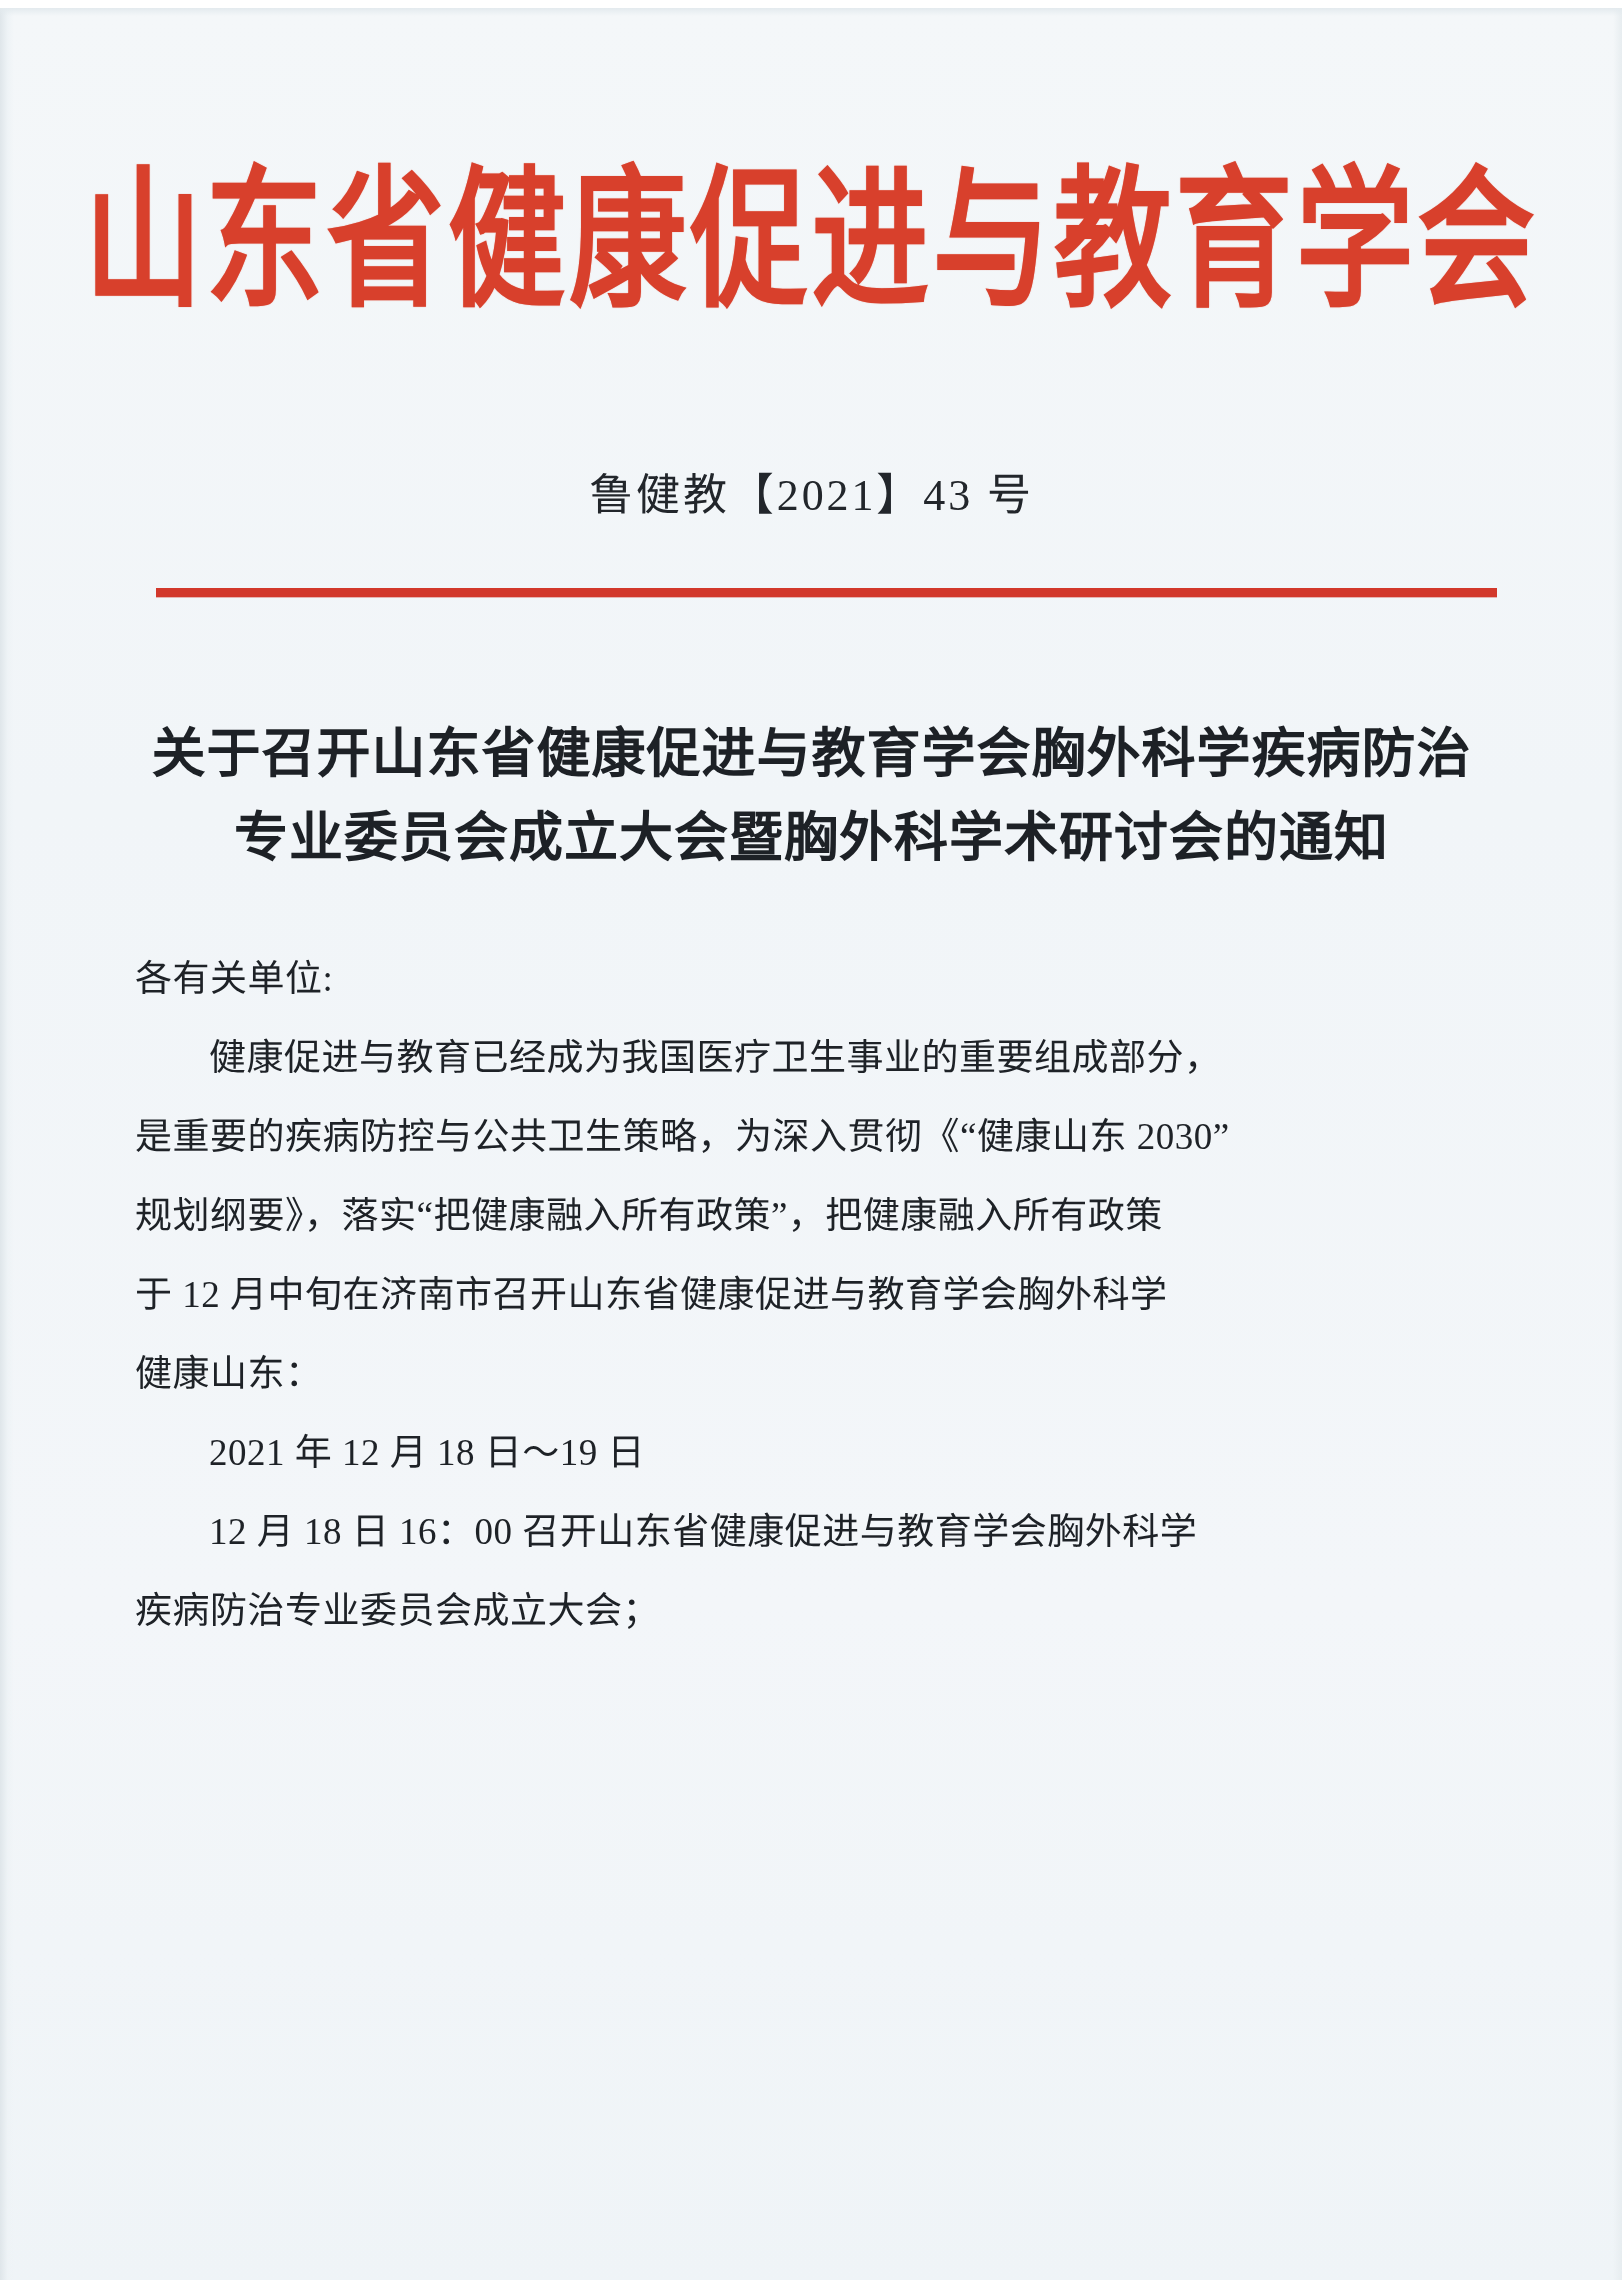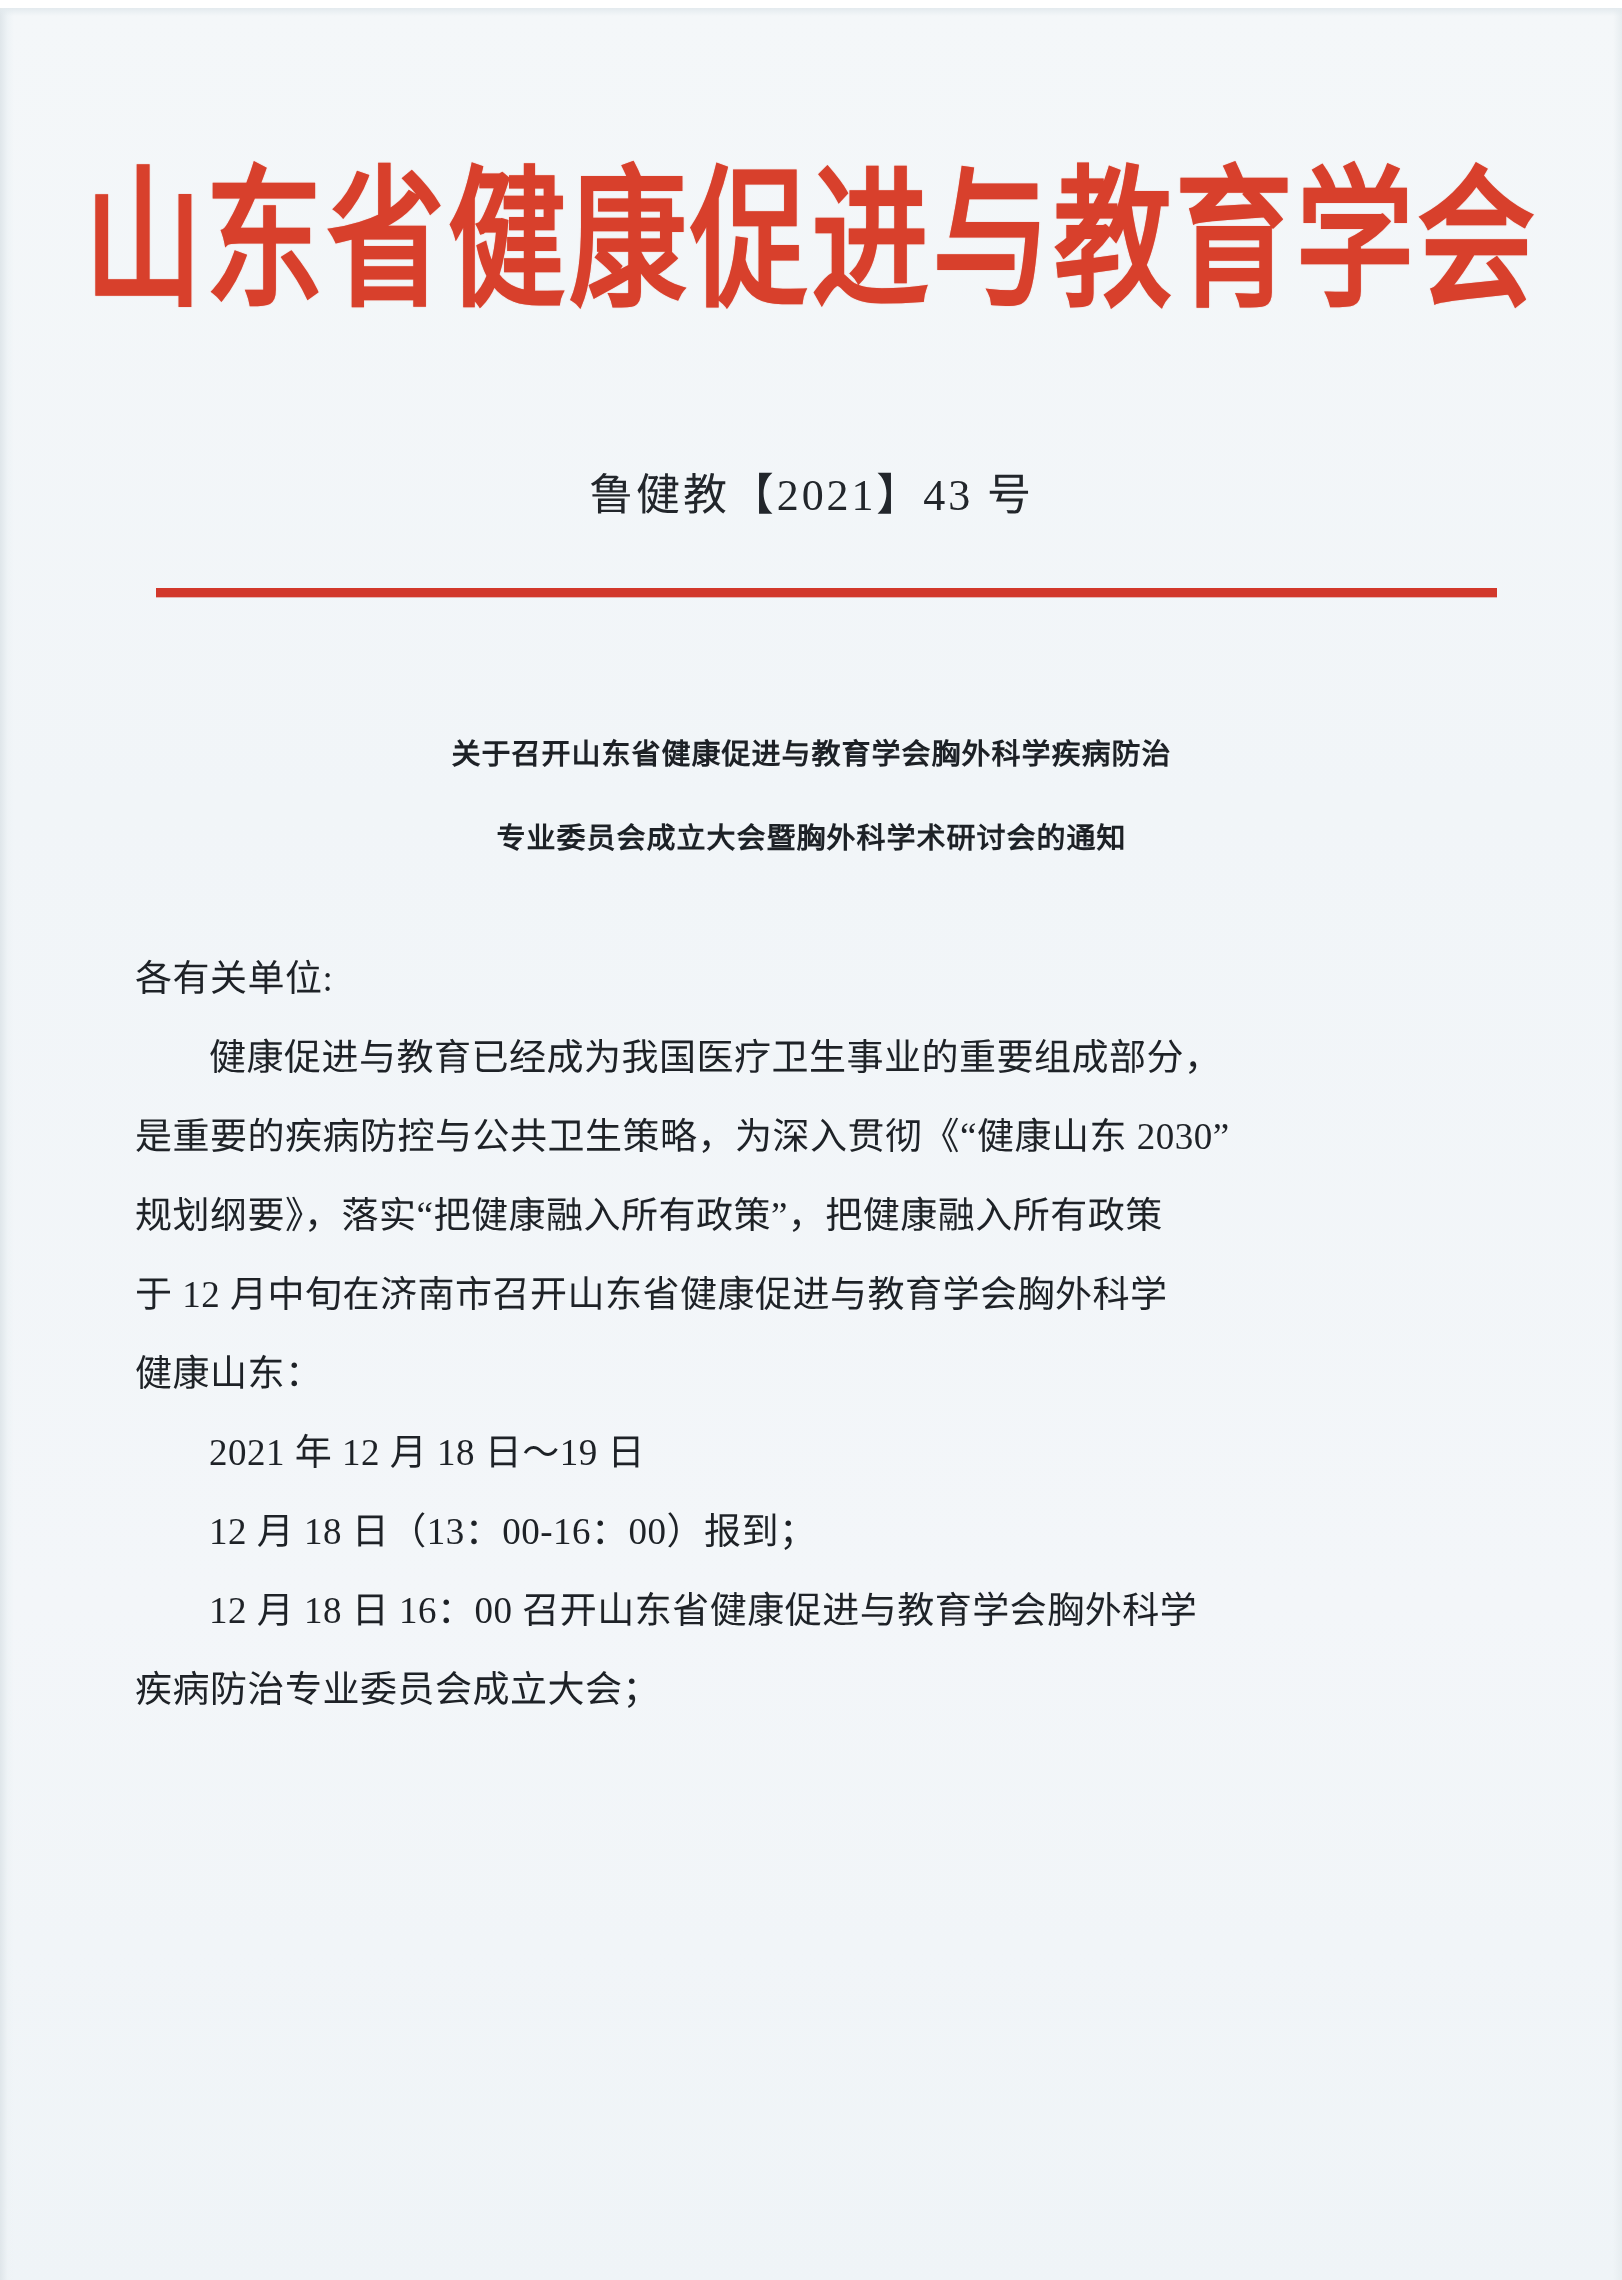--- a/index.html
+++ b/index.html
@@ -106,21 +106,21 @@
   
   .notice-title {
     position: absolute;
     top: 704px;
     left: 0;
     width: 100%;
     text-align: center;
     color: #1d2126;
     font-family: "Liberation Serif", "DejaVu Serif", serif;
     font-weight: bold;
-    font-size: 29px;
+    font-size: 54px;
     line-height: 84px;
     letter-spacing: 1px;
   }
   .notice-title .tline { display: block; white-space: nowrap; }
 
   
   .body-block {
     position: absolute;
     top: 931px;
     left: 135px;
@@ -172,21 +172,20 @@
       <div class="body-line">各有关单位:</div>
 
       <div class="body-line indent-1">健康促进与教育已经成为我国医疗卫生事业的重要组成部分，</div>
       <div class="body-line">是重要的疾病防控与公共卫生策略，为深入贯彻《“健康山东 2030”</div>
       <div class="body-line">规划纲要》，落实“把健康融入所有政策”，把健康融入所有政策</div>
       <div class="body-line">于 12 月中旬在济南市召开山东省健康促进与教育学会胸外科学</div>
       <div class="body-line">健康山东：</div>
 
 
       <div class="body-line indent-1">2021 年 12 月 18 日～19 日</div>
-      <div class="body-line indent-1">12 月 18 日（13：00-16：00）报到；</div>
       <div class="body-line indent-1">12 月 18 日 16：00 召开山东省健康促进与教育学会胸外科学</div>
       <div class="body-line">疾病防治专业委员会成立大会；</div>
 
     </div>
 
   </div>
 </div>
 
 
 </body></html>

